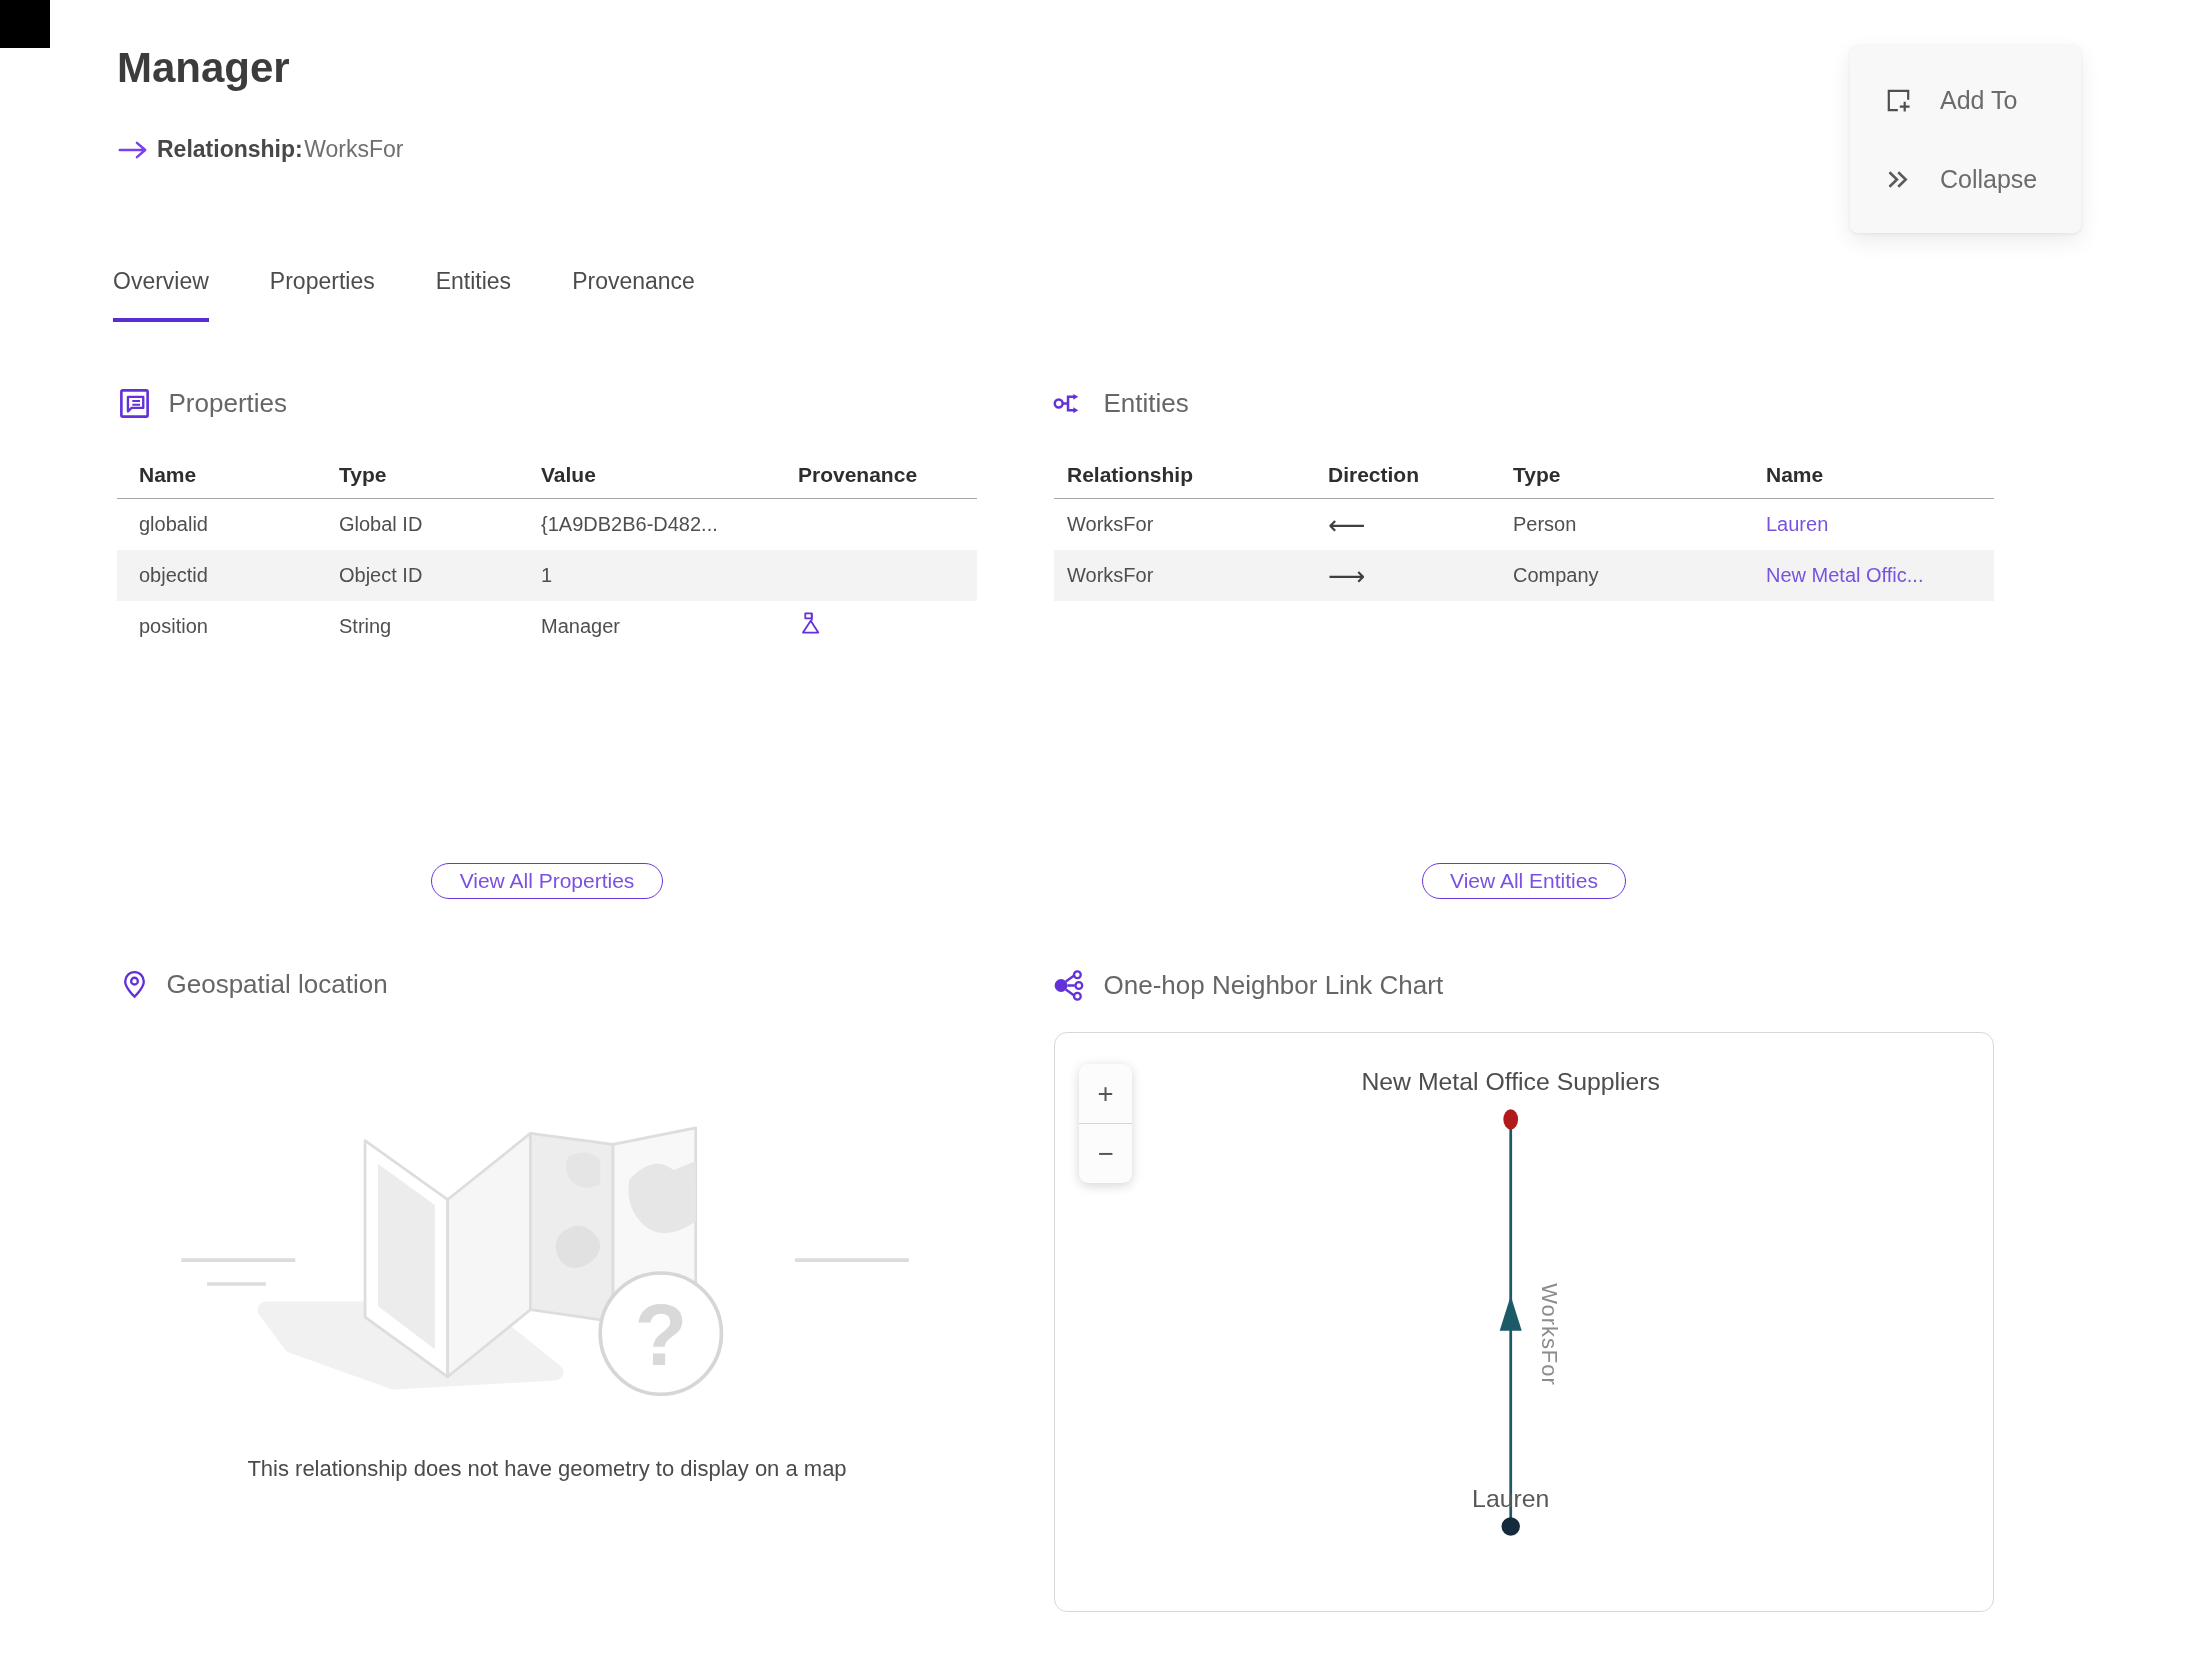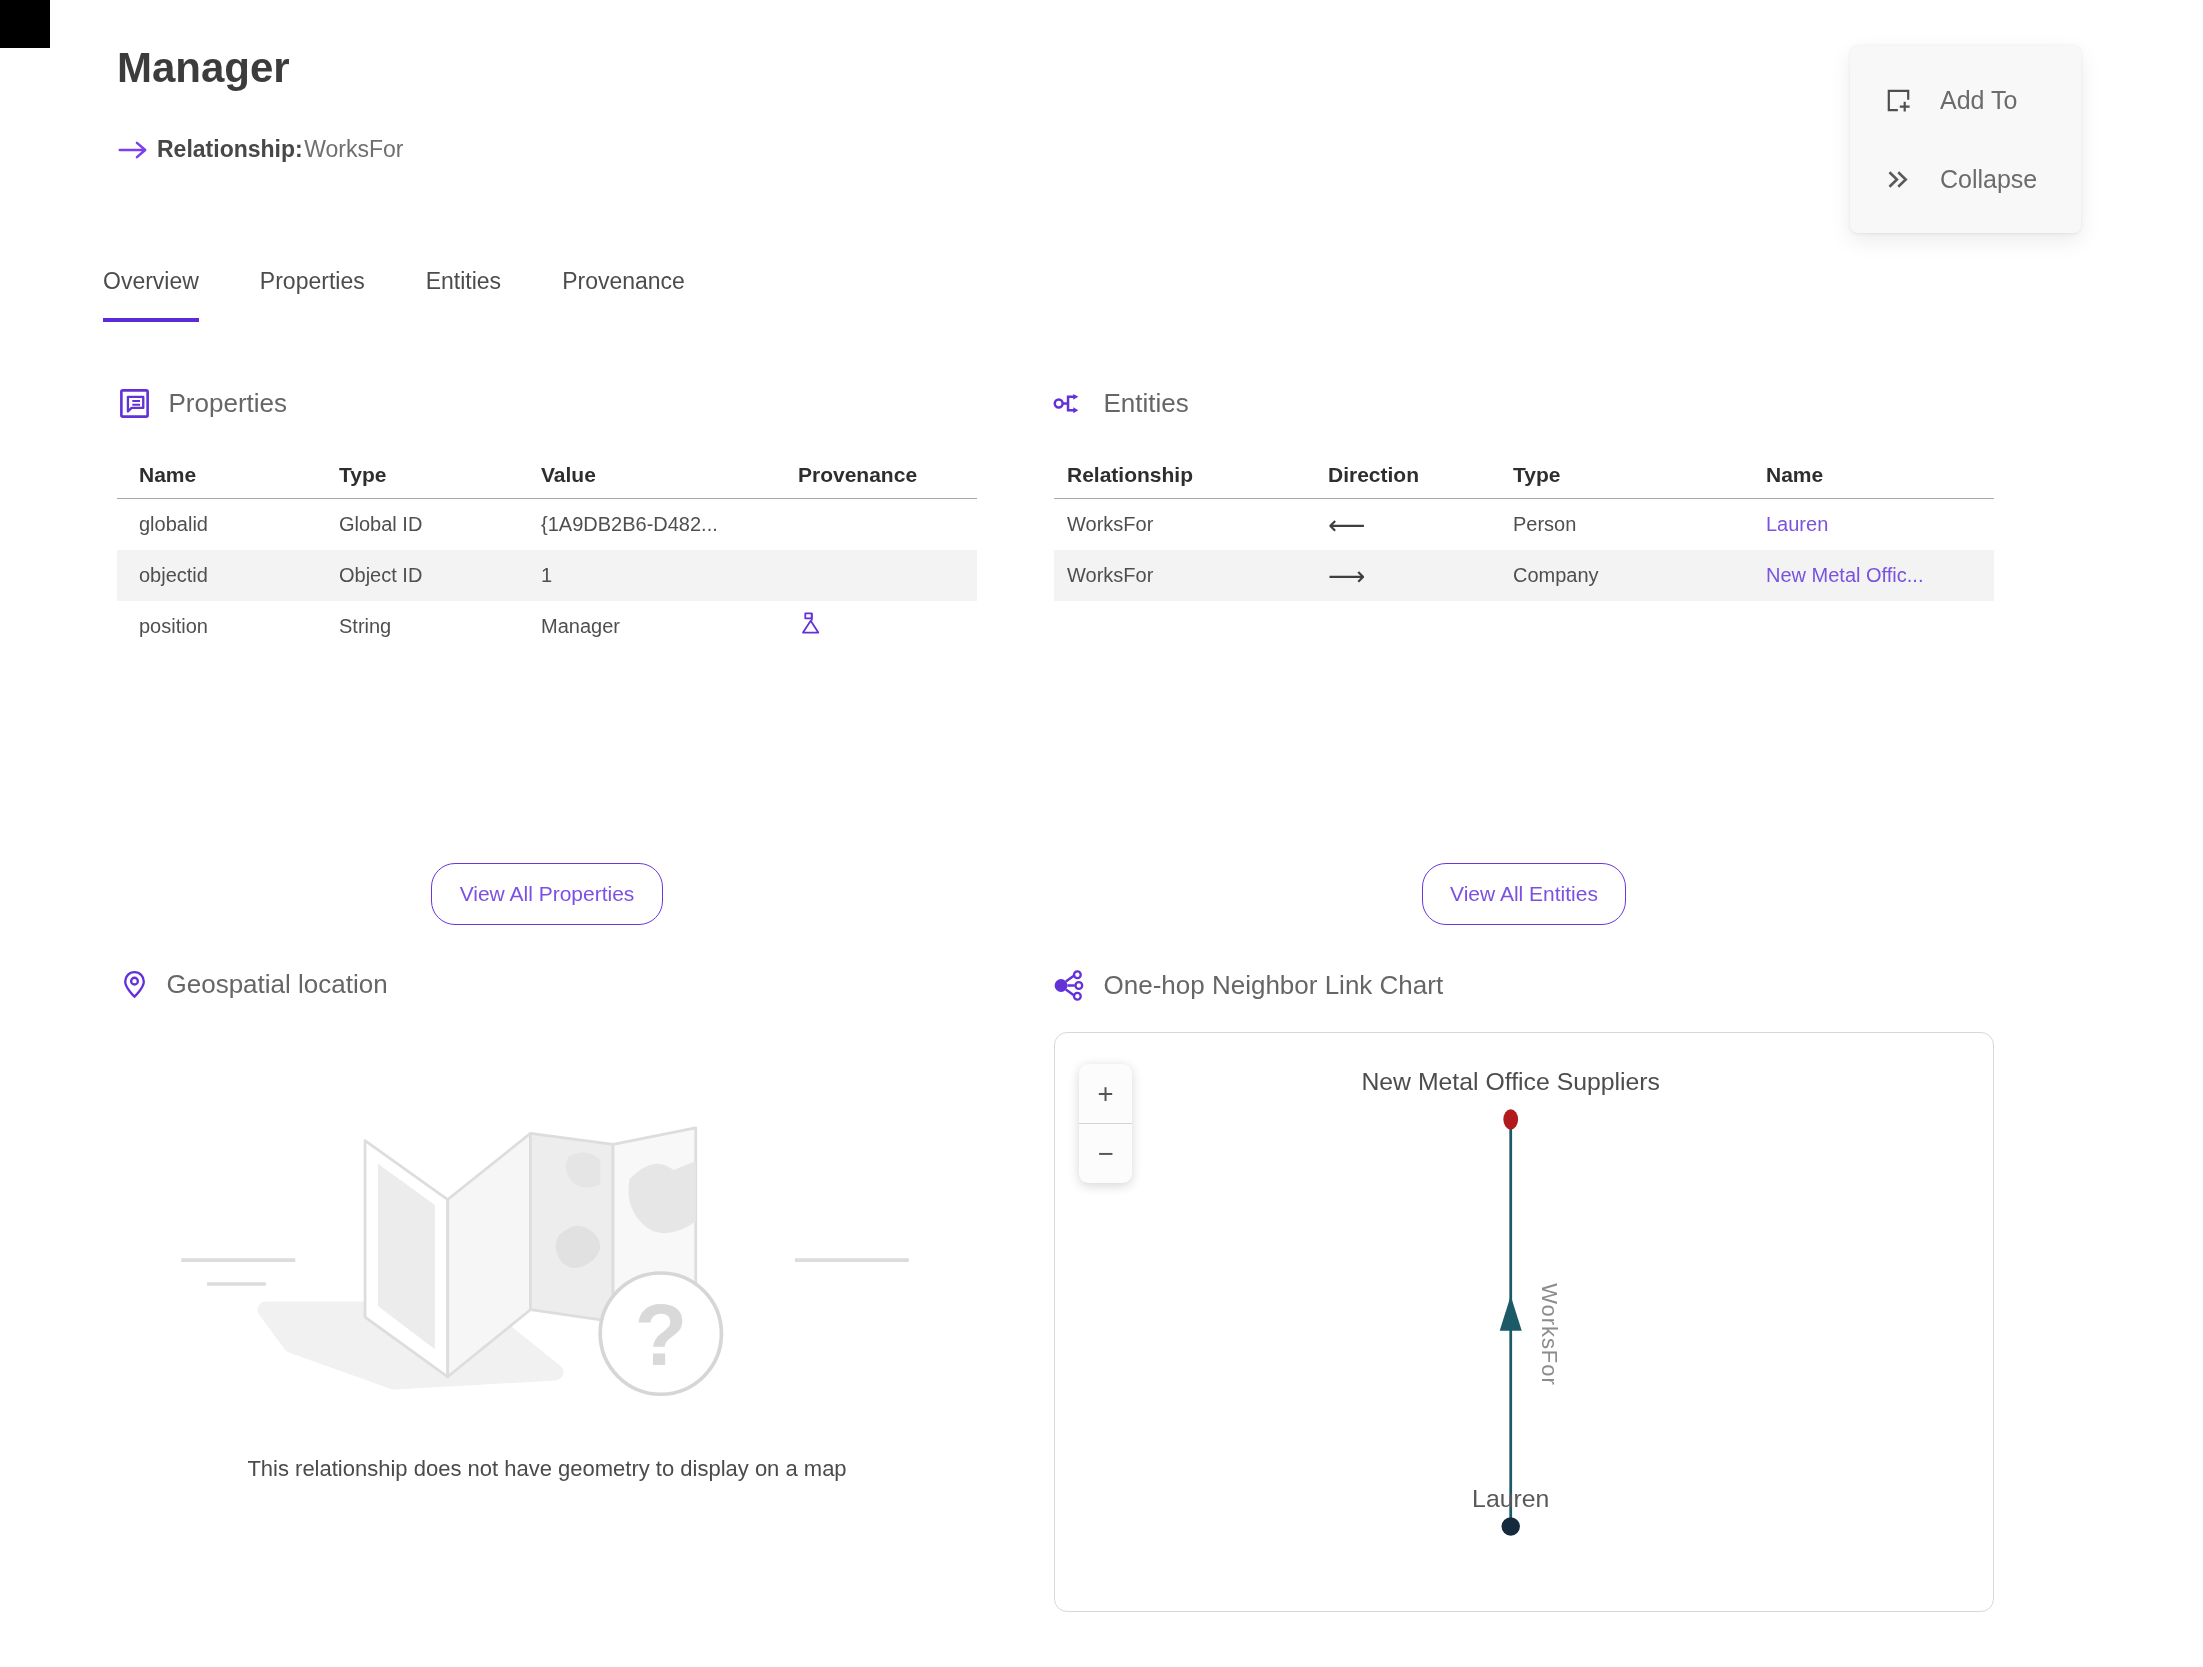--- a/index.html
+++ b/index.html
@@ -13,21 +13,21 @@
   .subtitle{position:absolute;left:117px;top:136px;display:flex;align-items:center;gap:7px;}
   .subtitle .lbl{font-size:23px;font-weight:700;color:#474747;}
   .subtitle .val{font-size:23px;color:#6f6f6f;margin-left:-5.5px;}
 
   
   .actions-card{position:absolute;left:1850px;top:46px;width:231px;border-radius:7.3px;background:#f8f8f8;
     box-shadow:0 7.3px 22px rgba(0,0,0,.08),0 0.9px 3.7px rgba(0,0,0,.07);padding:14.7px 0;}
   .action-item{display:flex;align-items:center;gap:26px;padding:24px 0 24px 33px;font-size:25px;color:#6b6b6b;cursor:pointer;}
 
   
-  .tabs{position:absolute;left:103px;top:268px;display:flex;gap:61px;}
+  .tabs{position:absolute;left:113px;top:268px;display:flex;gap:61px;}
   .tab{font-size:23px;color:#4c4c4c;padding-bottom:23px;cursor:pointer;}
   .tab.active{border-bottom:4.6px solid #5b2bd6;}
 
   
   .section-header{position:absolute;display:flex;align-items:center;gap:16.5px;font-size:26px;color:#666;}
   .sh-props{left:117px;top:386px;}
   .sh-entities{left:1052px;top:386px;}
   .sh-geo{left:119px;top:968px;}
   .sh-chart{left:1052px;top:968px;}
 
@@ -42,21 +42,21 @@
   .lc1{width:200px}.lc2{width:202px}.lc3{width:257px}.lc4{width:200px}
   .rc1{width:261px}.rc2{width:185px}.rc3{width:253px}.rc4{width:241px}
   .table-right .cell{padding-left:13px;}
   .dir{font-size:26px;color:#3f3f3f;font-family:"DejaVu Sans",sans-serif;}
   .name-link{color:#7a52e0;cursor:pointer;}
 
   
   .view-all-wrap{position:absolute;top:863px;display:flex;justify-content:center;}
   .vw-left{left:117px;width:860px;}
   .vw-right{left:1054px;width:940px;}
-  .view-all{height:62px;padding:0 27.5px;border:1.8px solid #6d35dc;border-radius:24px;color:#7b50e2;
+  .view-all{height:36px;padding:0 27.5px;border:1.8px solid #6d35dc;border-radius:24px;color:#7b50e2;
     font-size:21px;background:#fff;cursor:pointer;font-family:inherit;}
 
   
   .map-illustration{position:absolute;left:174px;top:1069px;}
   .geo-message{position:absolute;left:117px;top:1456px;width:860px;text-align:center;font-size:22px;color:#4b4b4b;}
 
   
   .chart-card{position:absolute;left:1054px;top:1032px;width:940px;height:580px;box-sizing:border-box;
     border:0.9px solid #d8d8d8;border-radius:13px;background:#fff;}
   .zoom-ctl{position:absolute;left:24px;top:31px;width:53px;background:#fcfcfc;border-radius:9.2px;

